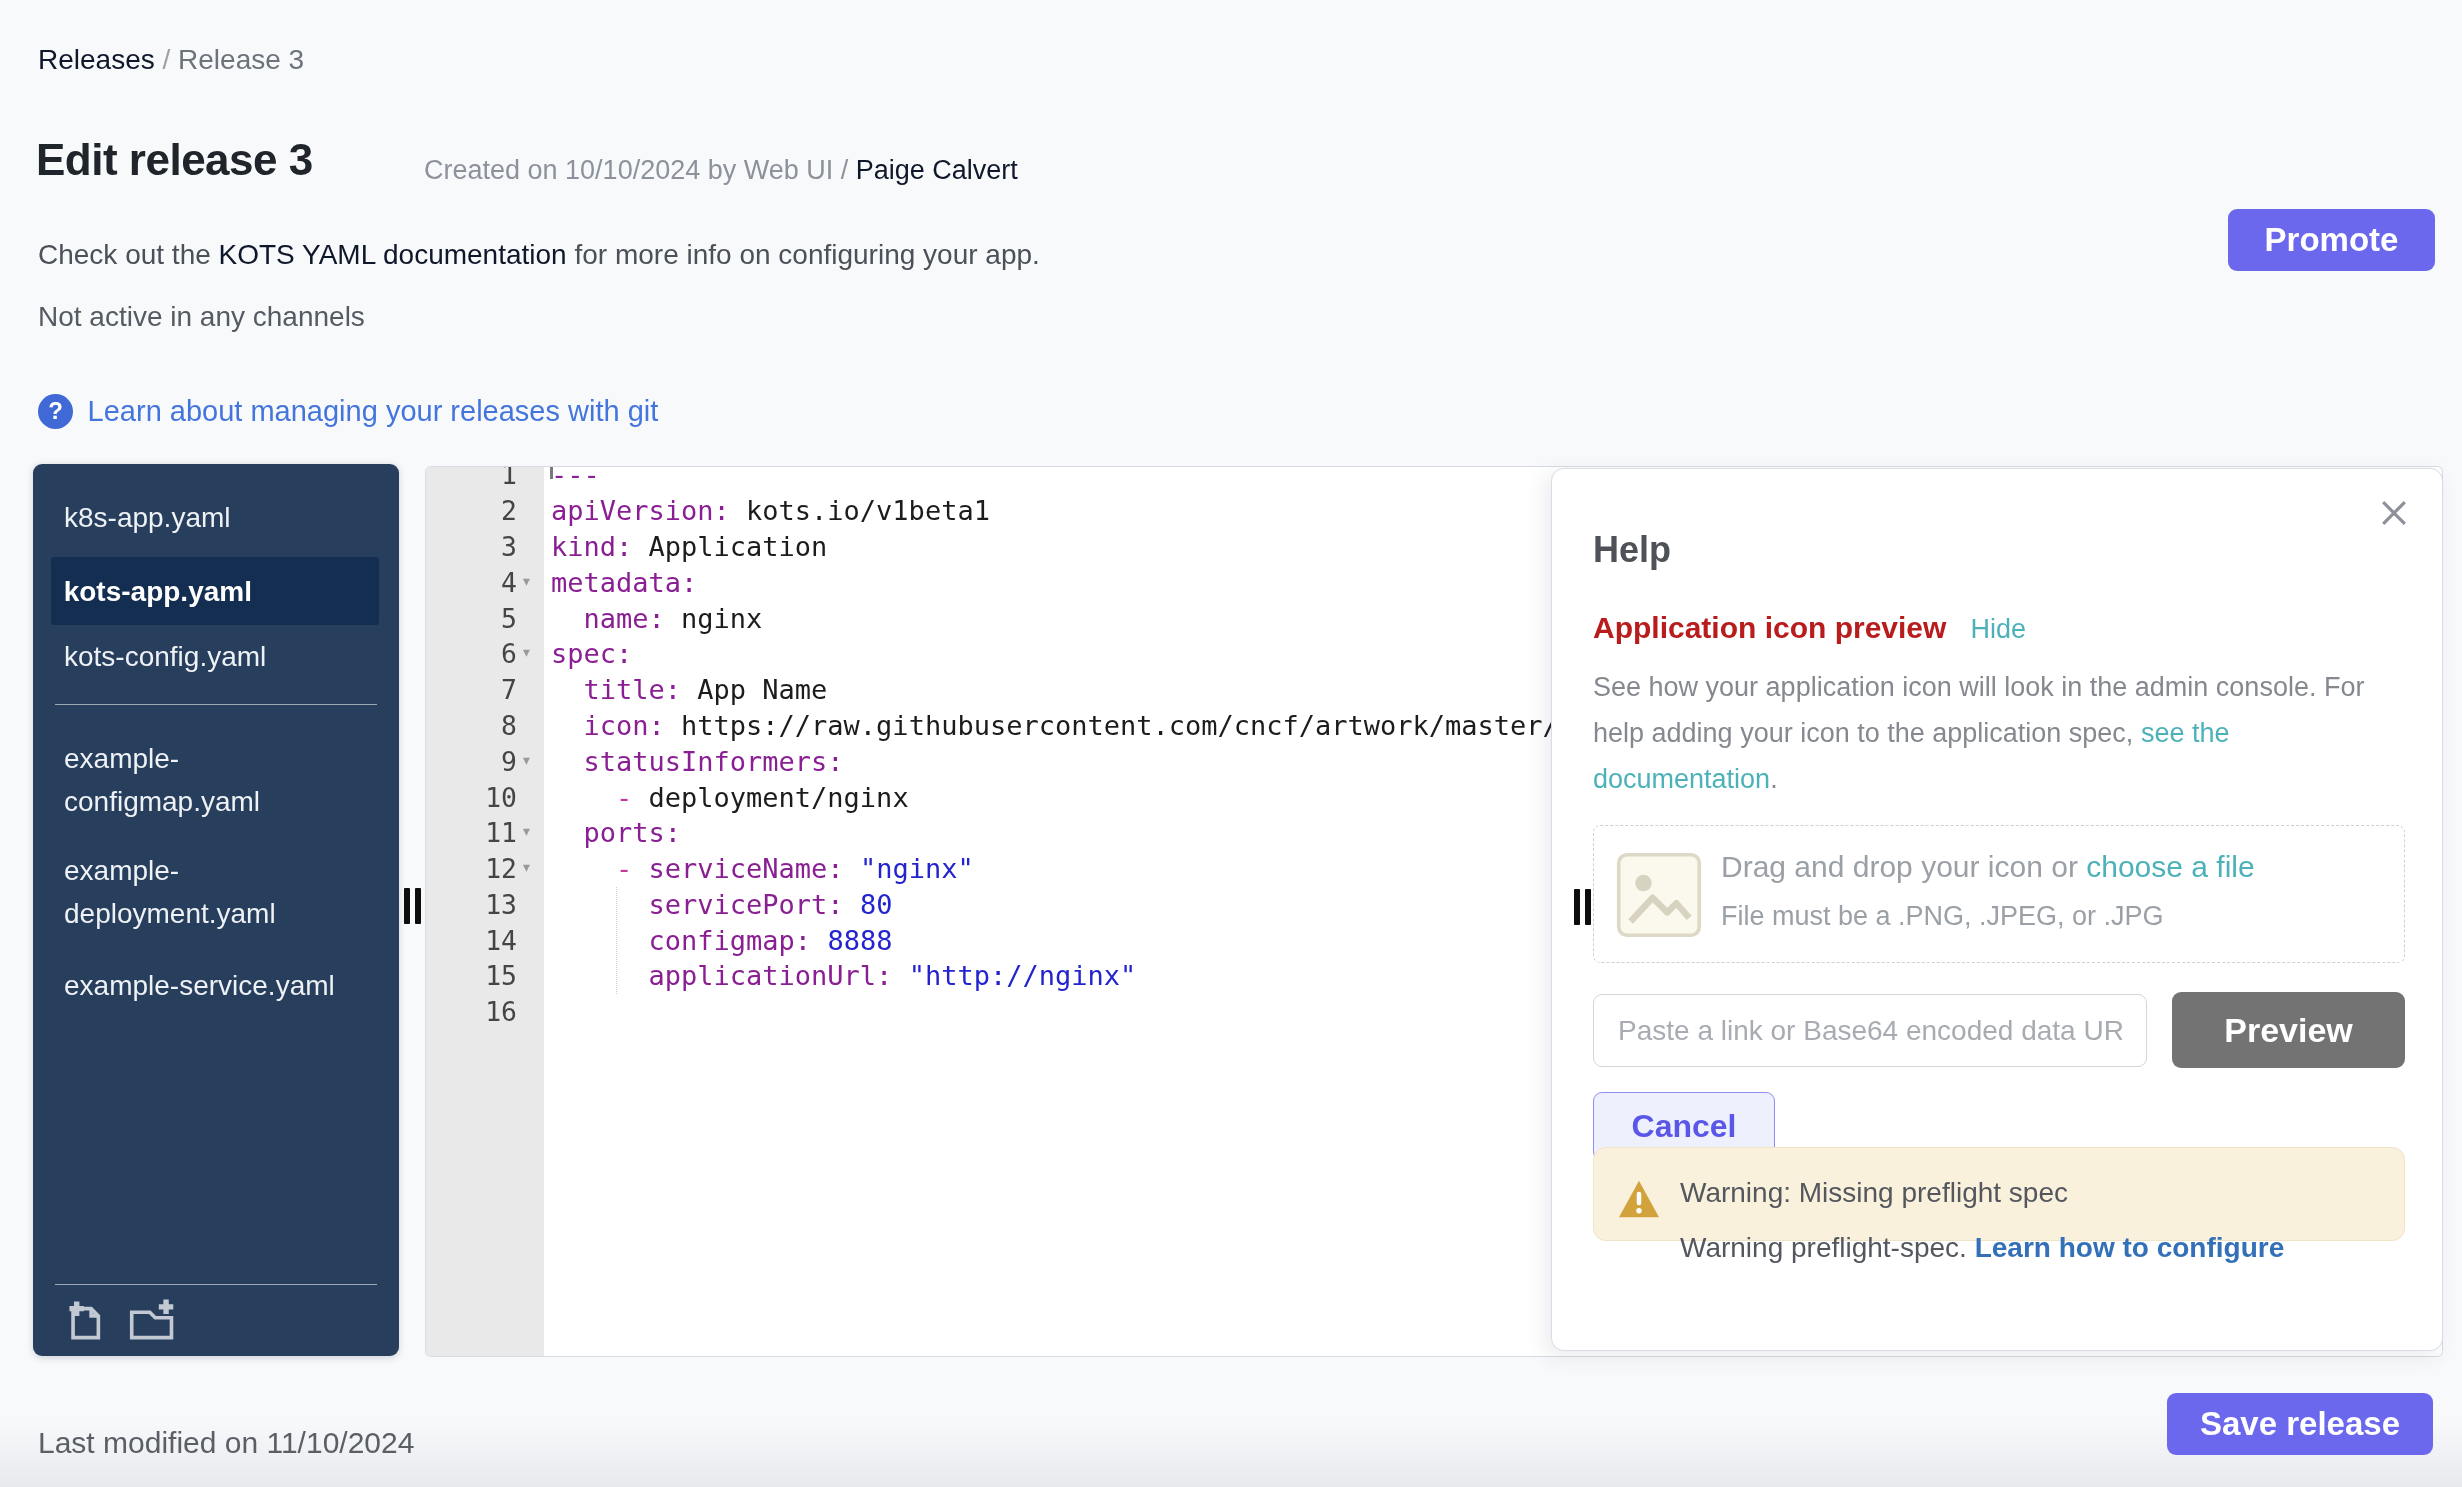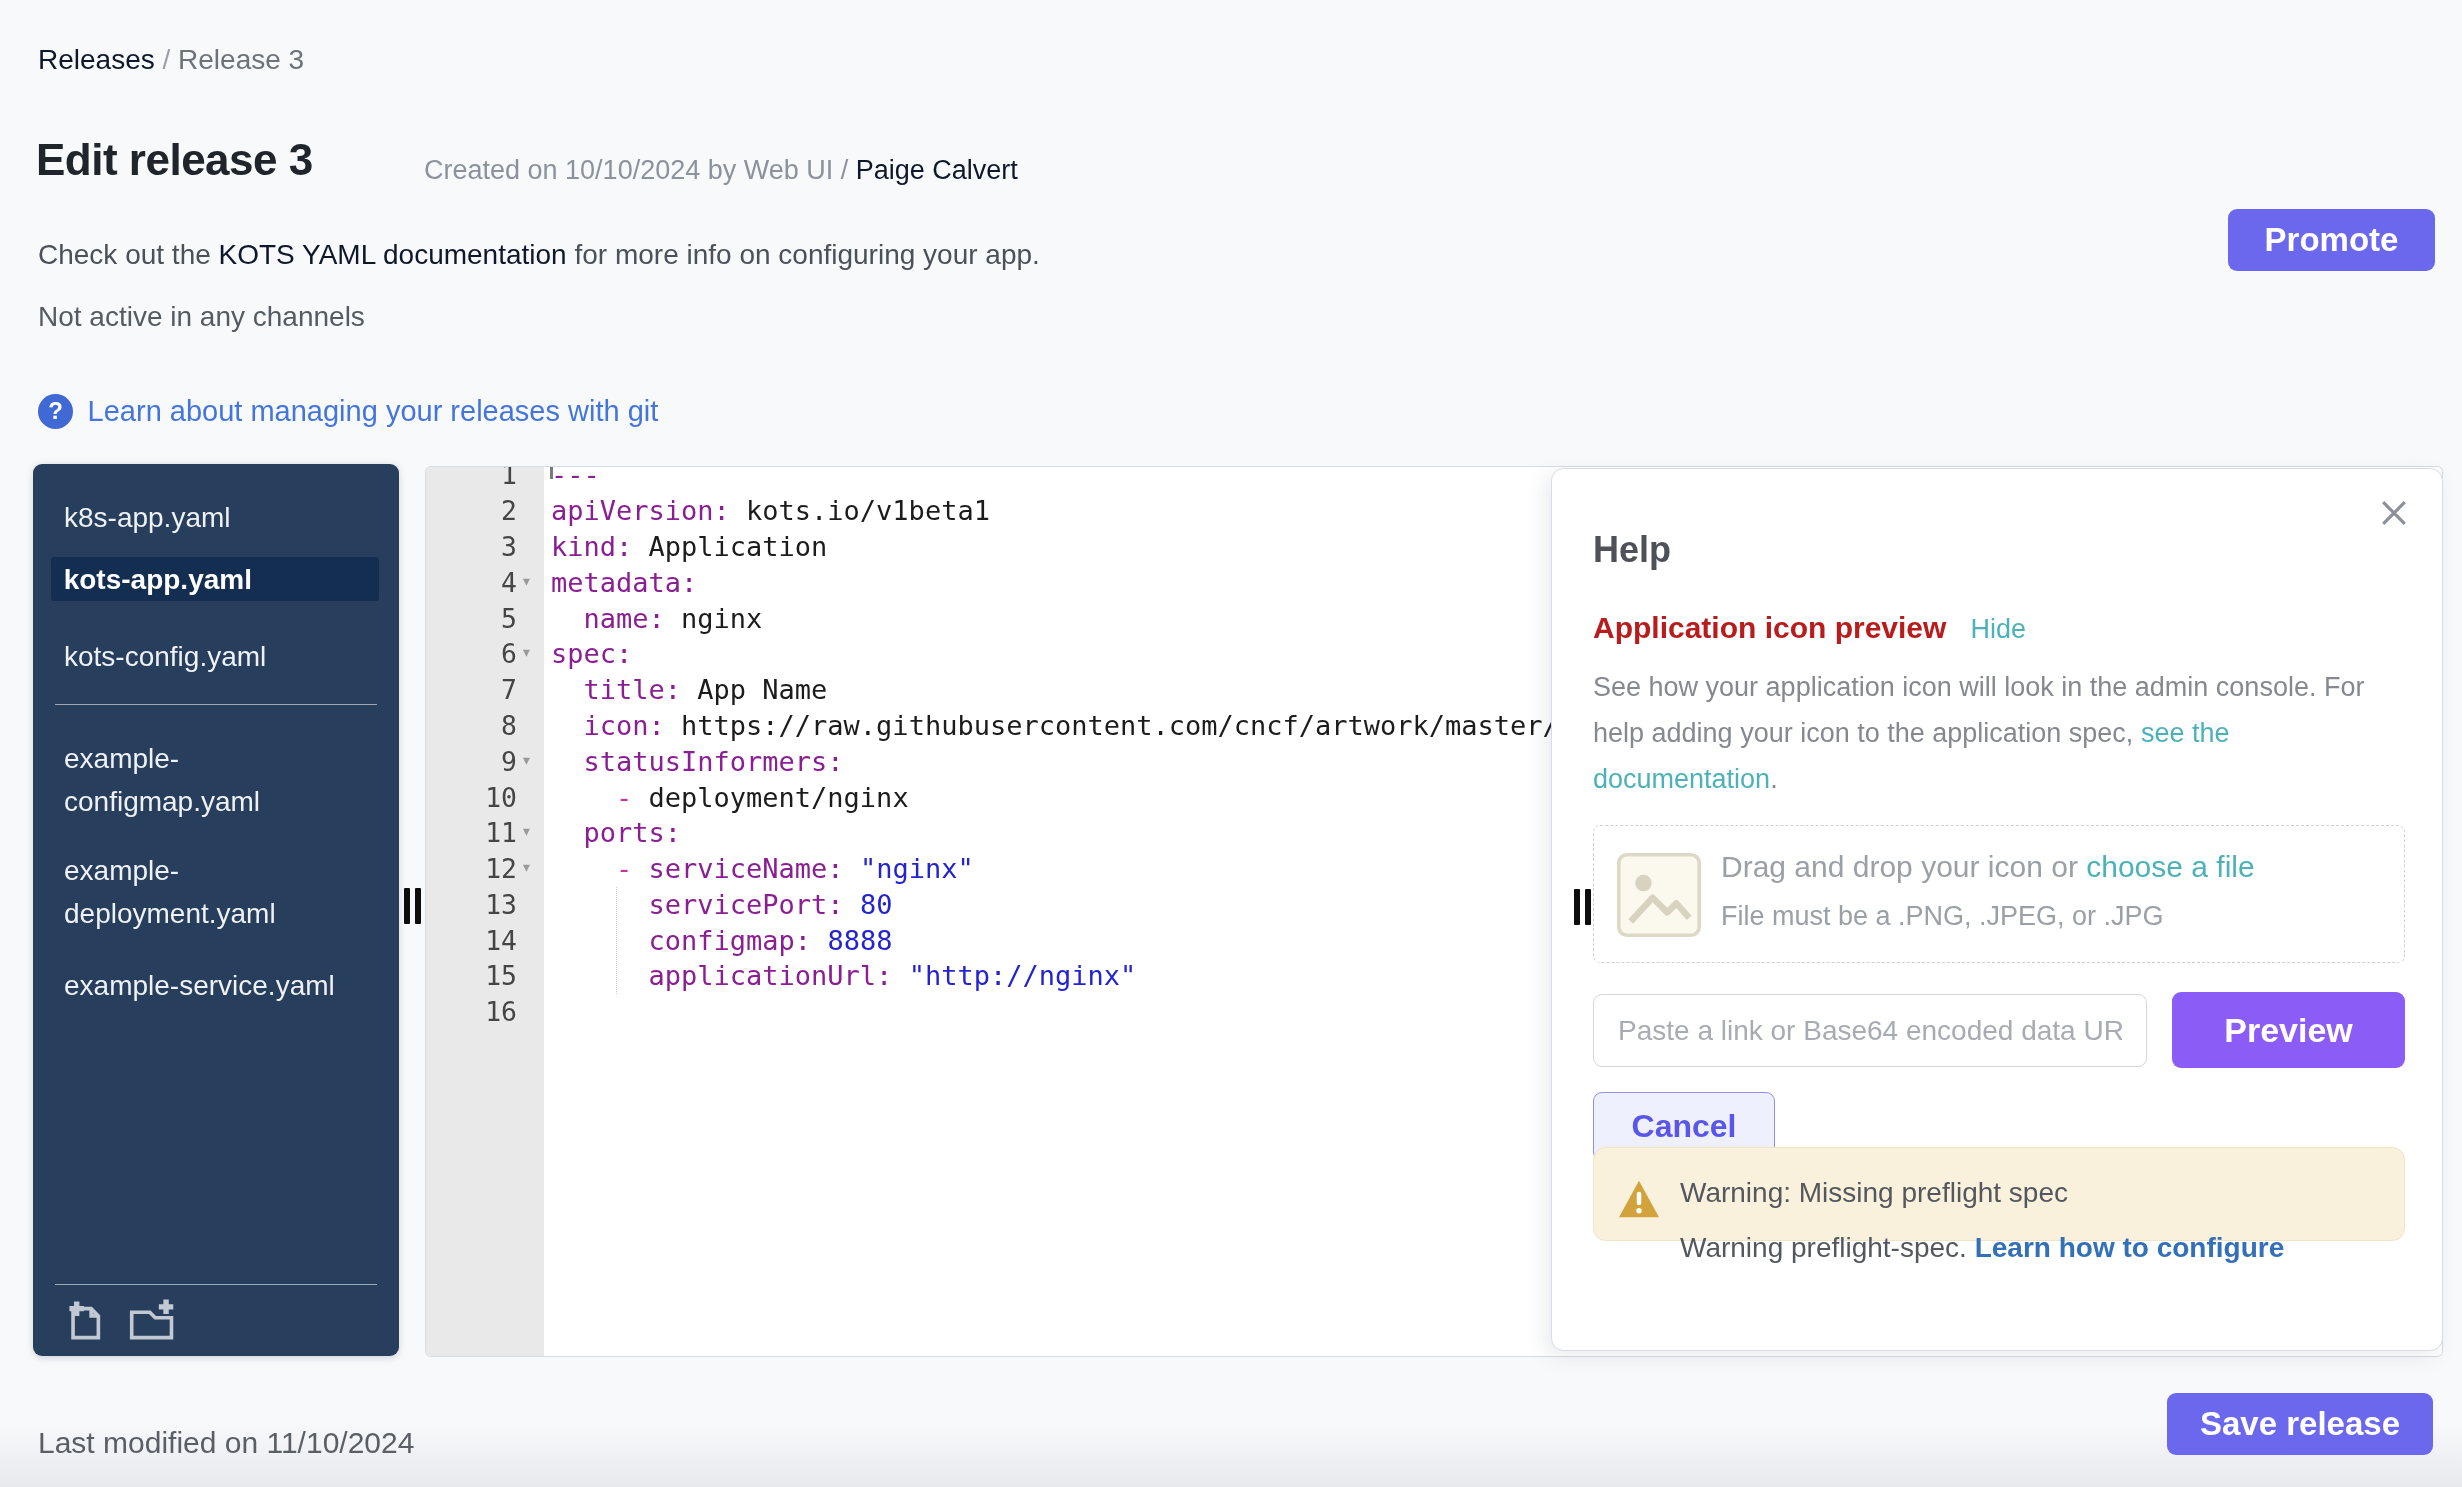--- a/index.html
+++ b/index.html
@@ -82,21 +82,21 @@
   .dropzone { position:absolute; left:41px; top:356px; width:812px; height:138px;
               border:1.8px dashed #cdd0d4; border-radius:7.3px; cursor:pointer; }
   .dz-icon { position:absolute; left:22px; top:25.5px; }
   .dz-line1 { position:absolute; left:127px; top:24px; font-size:30px; color:#9aa0a6; }
   .dz-line2 { position:absolute; left:127px; top:75px; font-size:27px; color:#9aa0a6; }
   .url-input { position:absolute; left:41px; top:525px; width:554px; height:73px;
                border:1.8px solid #d3d6da; border-radius:9px; font-size:28px; color:#3a3f45;
                padding:0 24px; font-family:inherit; background:#fff; }
   .url-input::placeholder { color:#a8acb2; }
   .preview-btn { position:absolute; left:620px; top:523px; width:233px; height:76px;
-                 background:#8b5cf6; color:#fff; font-weight:bold; font-size:34px;
+                 background:#737373; color:#fff; font-weight:bold; font-size:34px;
                  border:none; border-radius:9px; font-family:inherit; }
   .cancel-btn { position:absolute; left:41px; top:623px; width:182px; height:69px;
                 background:#eef0fe; border:1.8px solid #908ef1; border-radius:9px;
                 color:#5a57e8; font-weight:bold; font-size:32px; cursor:pointer; font-family:inherit; }
   .warning-box { position:absolute; left:41px; top:678px; width:812px; height:94px;
                  background:#faf1dd; border:0.9px solid #efe3c8; border-radius:12.7px; }
   .warn-icon { position:absolute; left:24px; top:31px; }
   .warn-line1 { position:absolute; left:86px; top:29px; font-size:28px; color:#54585e; }
   .warn-line2 { position:absolute; left:86px; top:84px; font-size:28px; color:#54585e; white-space:nowrap; }
   .warn-link { color:#3470b8; font-weight:bold; }
@@ -129,21 +129,21 @@
   <div class="abs learn-row">
     <span class="q-icon">?</span>
     <span class="learn-link link">Learn about managing your releases with git</span>
   </div>
 
   <div class="abs sidebar">
     <div>
         <div class="file-item" style="top: 27px; height: 53px;">
           <div>k8s-app.yaml</div>
         </div>
-        <div class="file-item selected" style="top: 93px; height: 44px;">
+        <div class="file-item selected" style="top: 93px; height: 68px;">
           <div>kots-app.yaml</div>
         </div>
         <div class="file-item" style="top: 166px; height: 53px;">
           <div>kots-config.yaml</div>
         </div>
         <div class="side-divider" style="top: 240px;"></div>
         <div class="file-item" style="top: 270px; height: 91px;">
           <div>example-</div>
           <div>configmap.yaml</div>
         </div>

